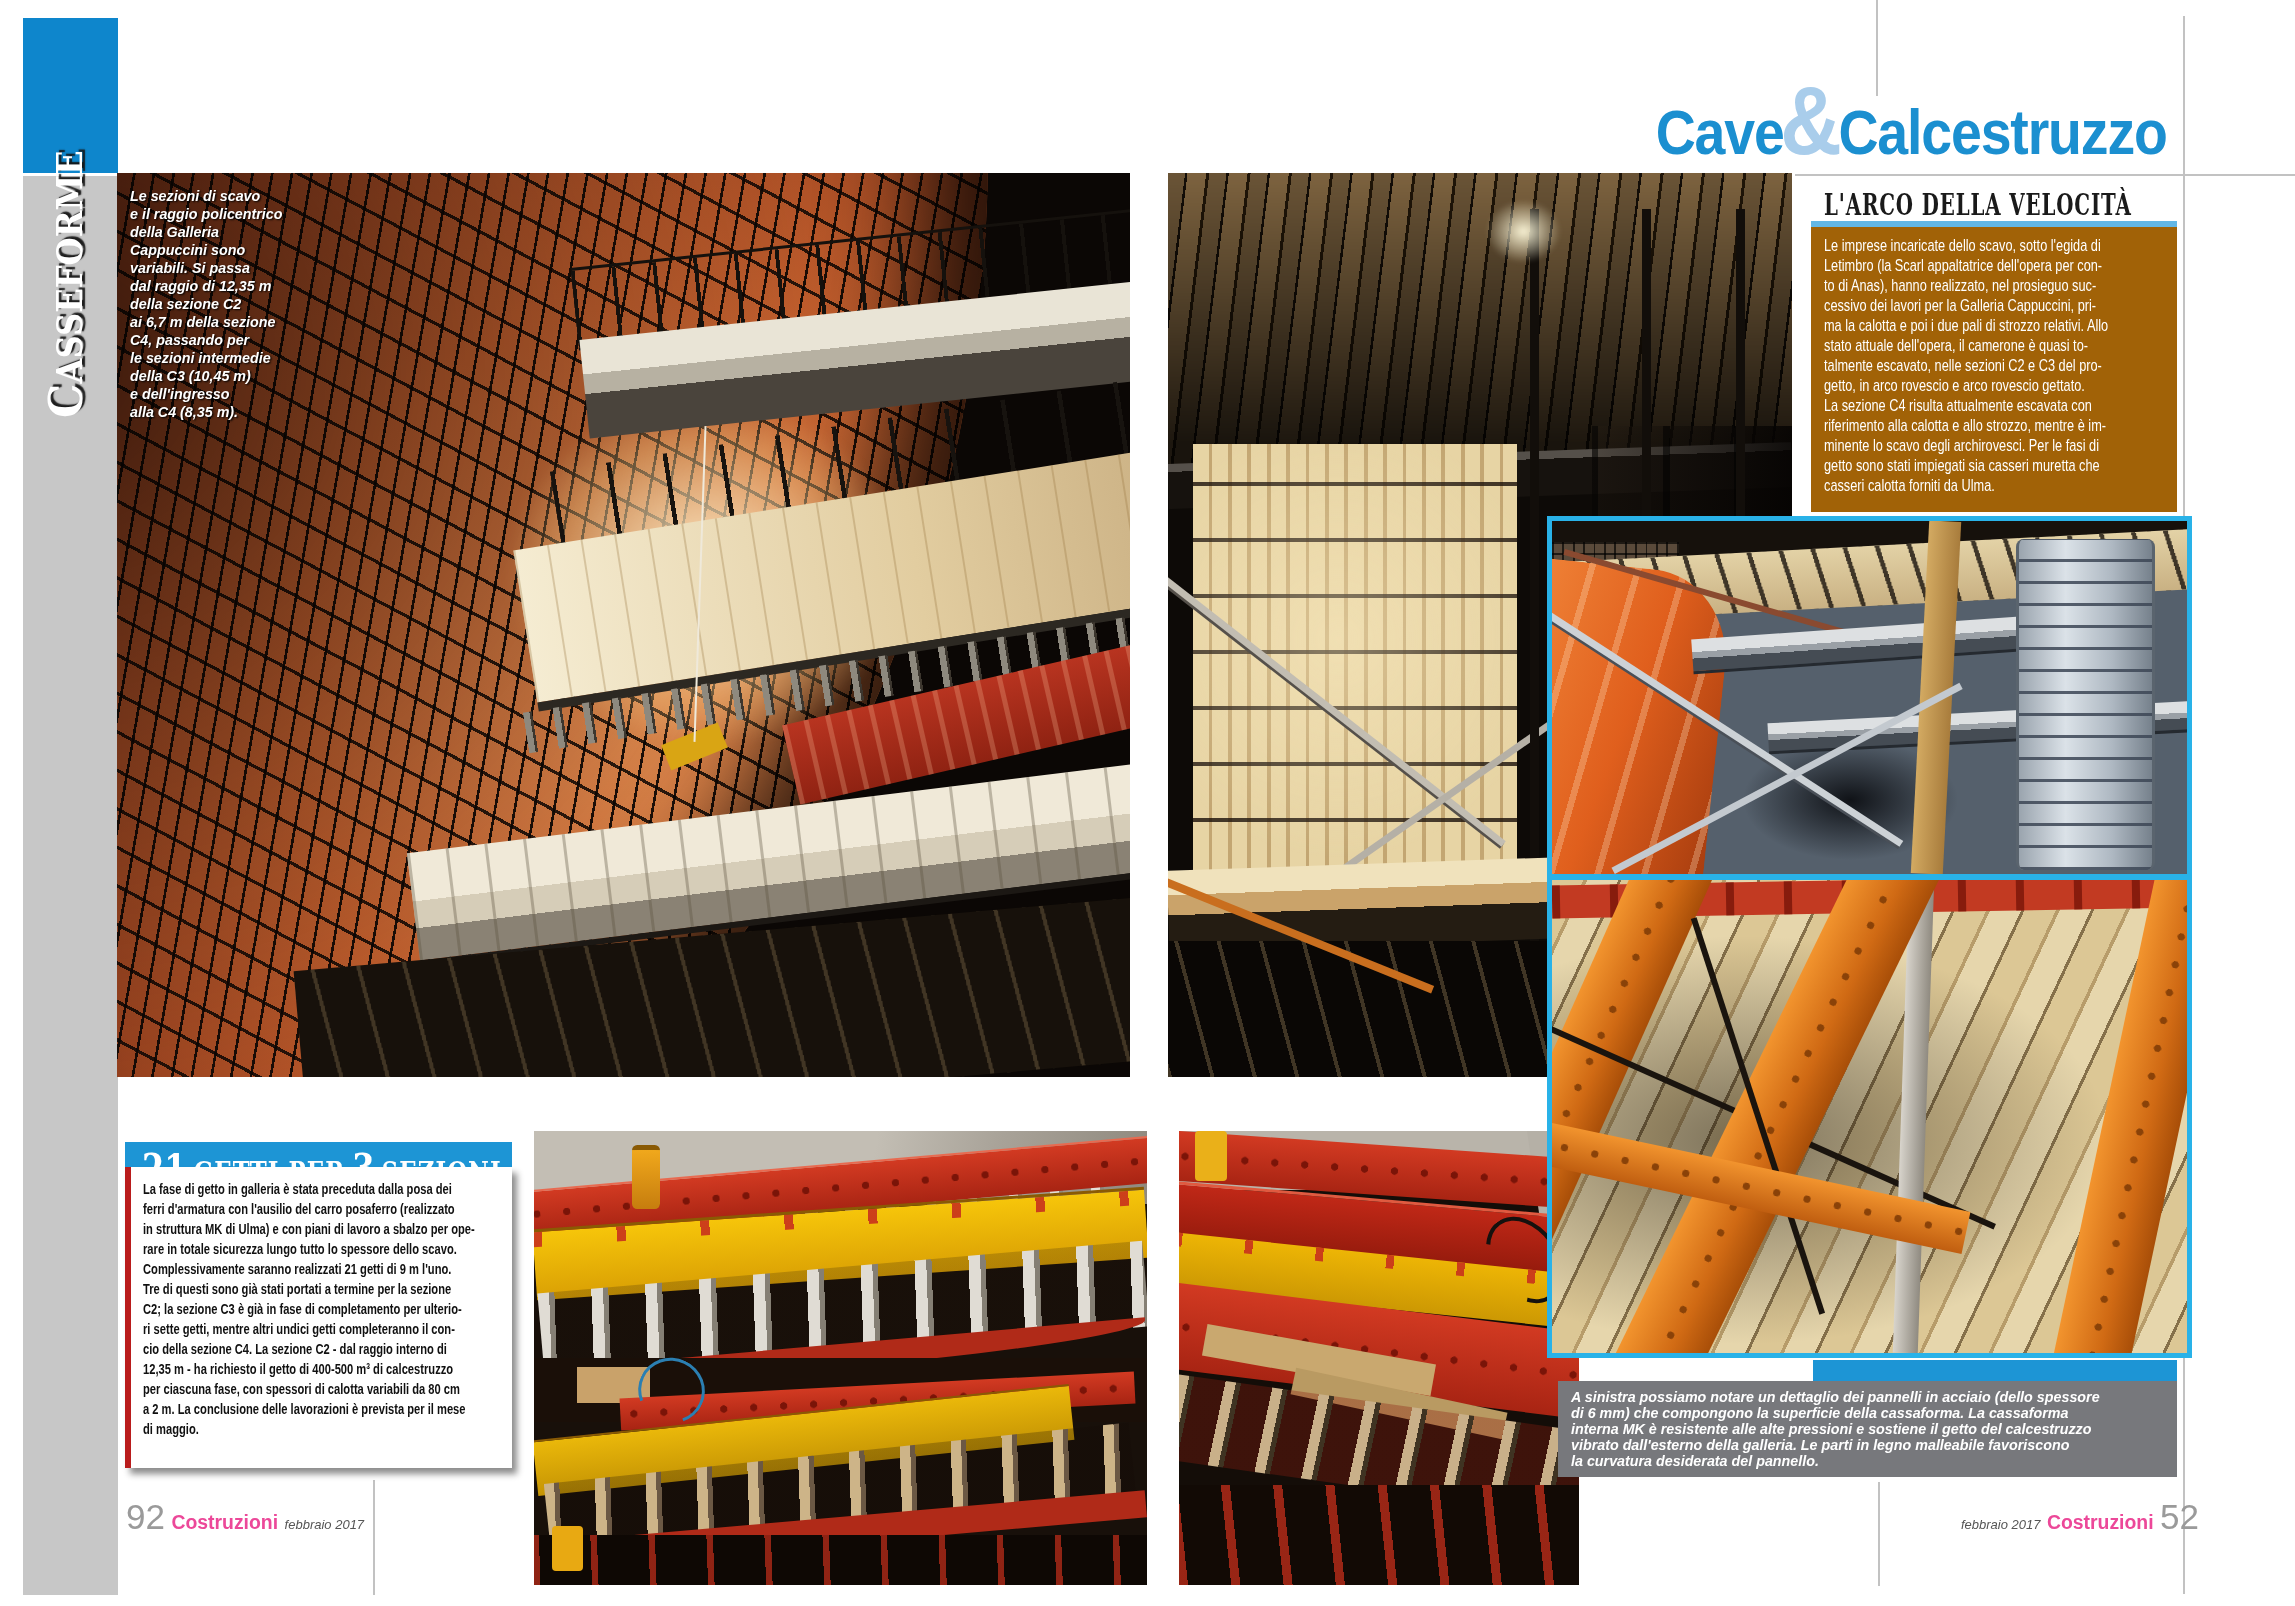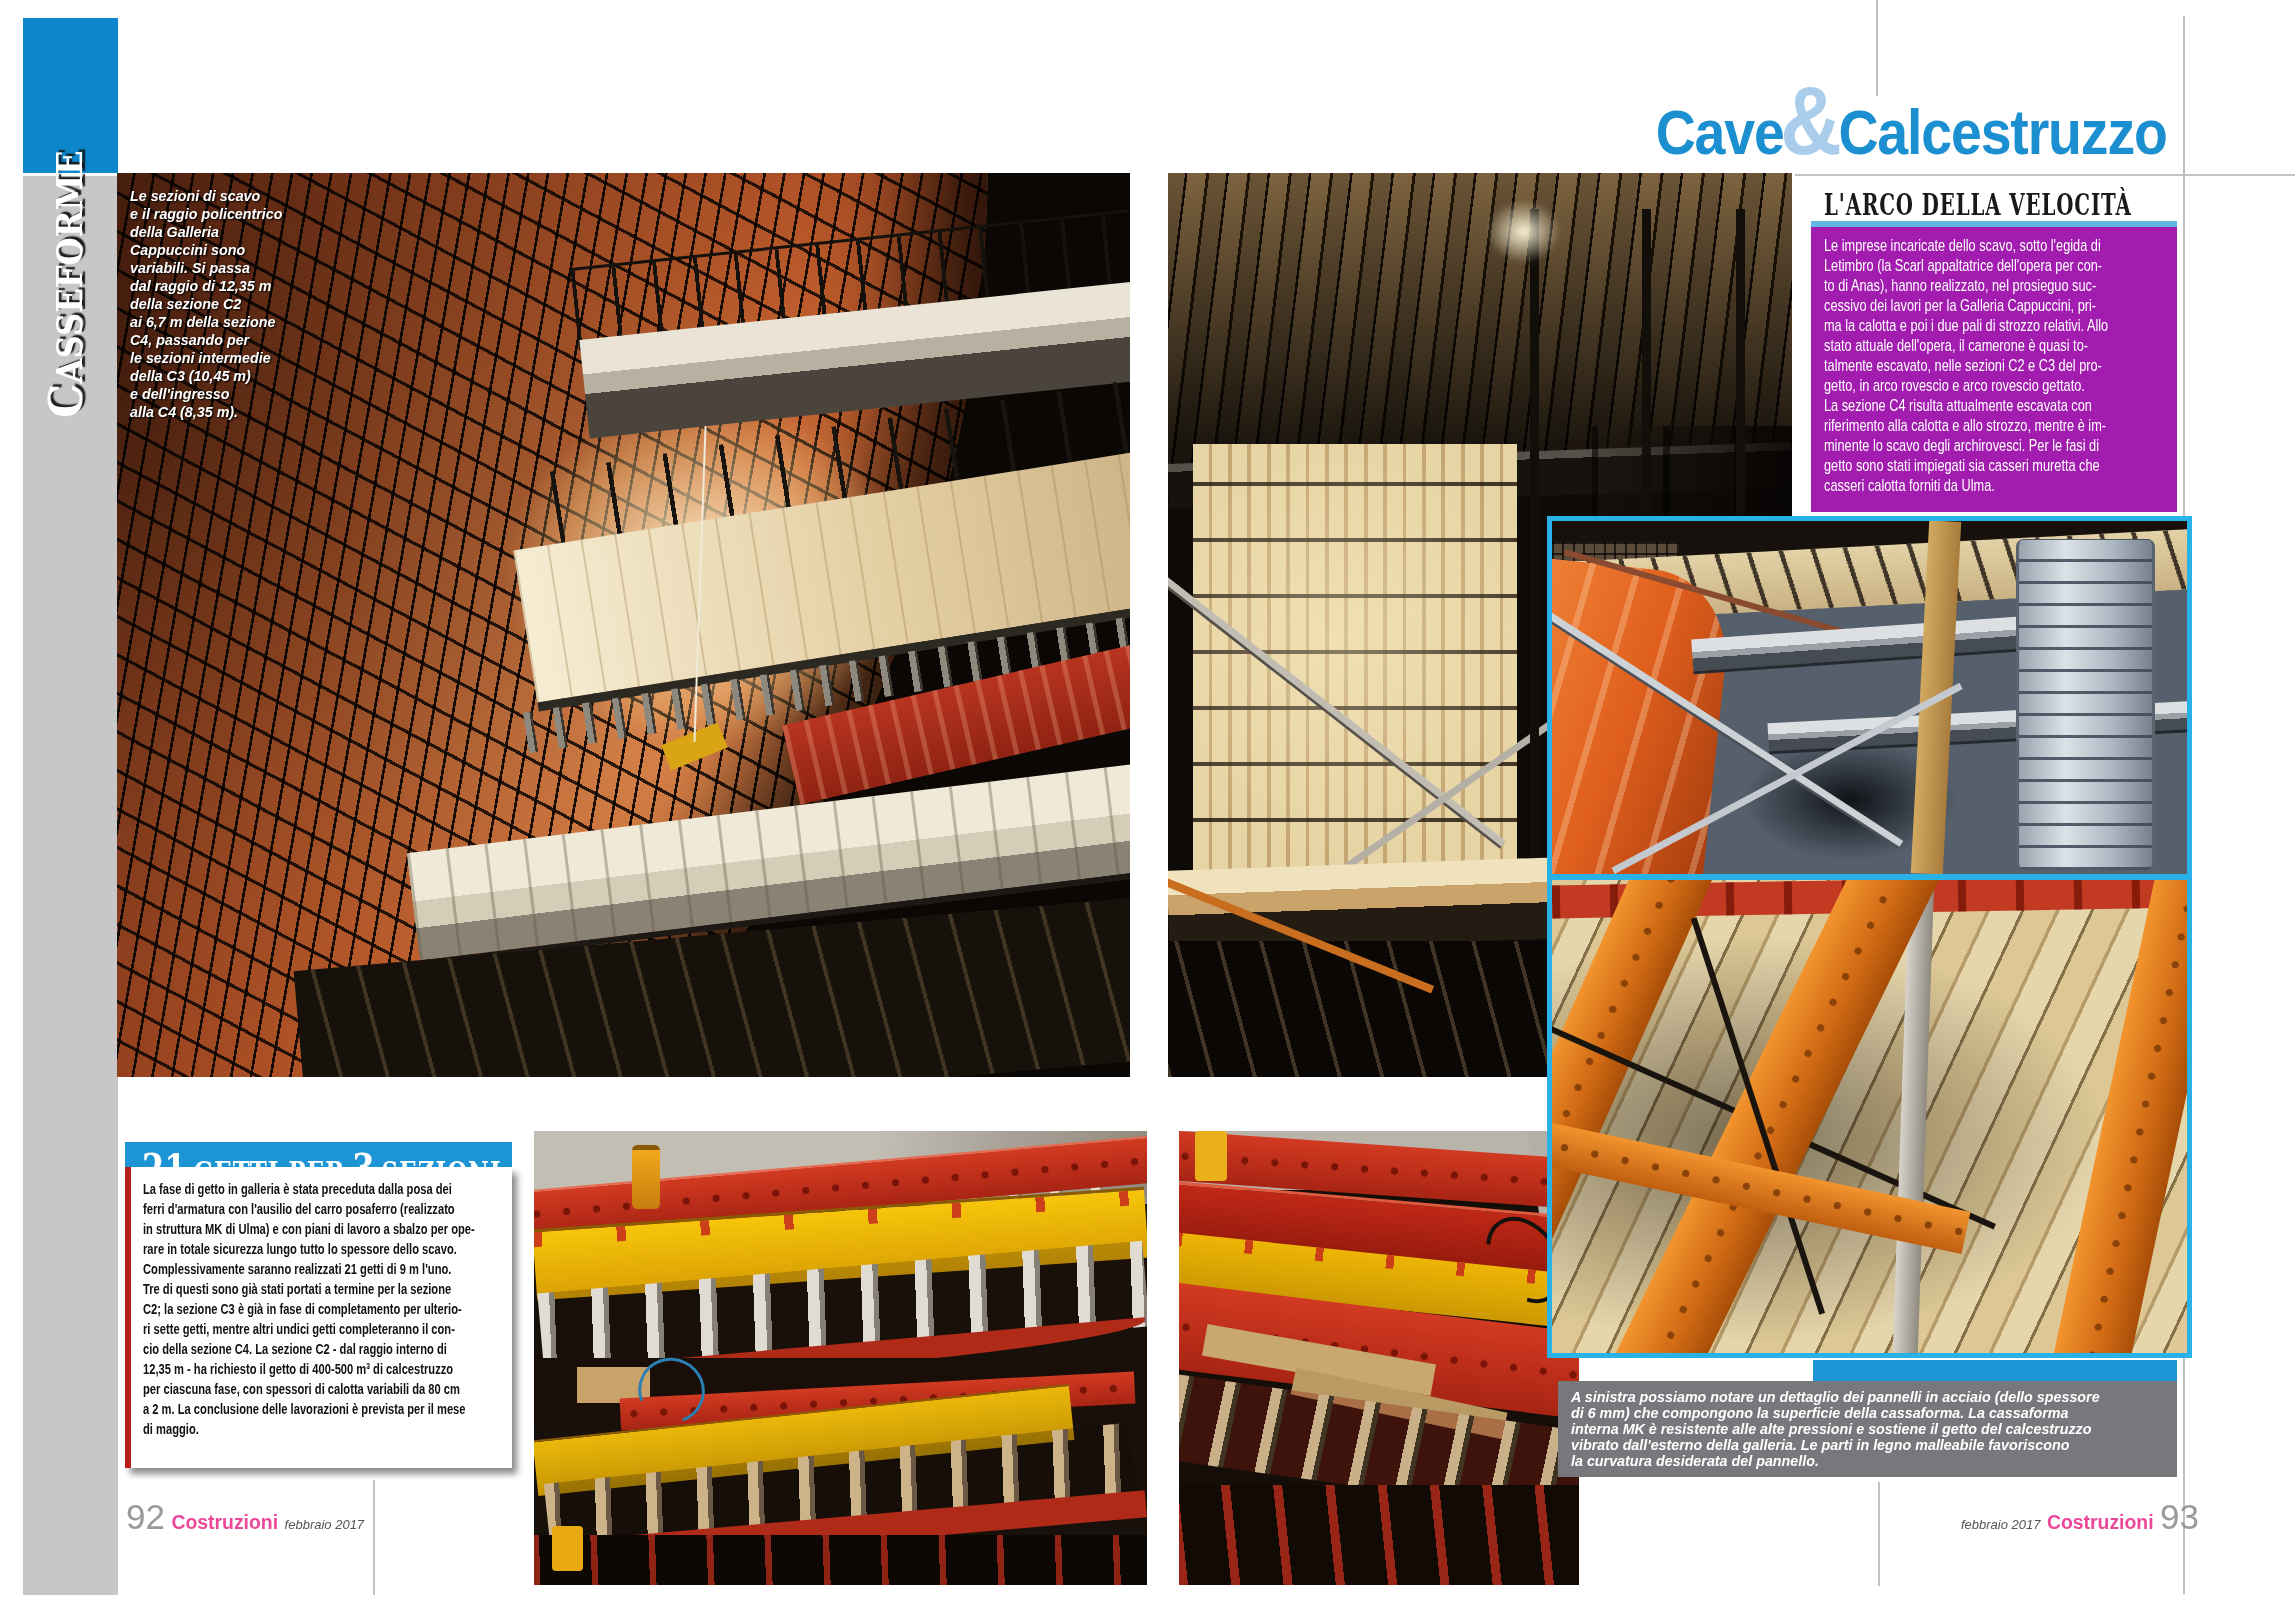--- a/index.html
+++ b/index.html
@@ -194,21 +194,21 @@
      background:radial-gradient(circle 3.9px at 15.5px 50%, #8a4208 88%, rgba(0,0,0,0) 100%) 0 0/31px 100% repeat-x,
      linear-gradient(#f2942e,#c05e10);}
   .p6-black1{left:-5%;top:28%;width:82%;height:5.8px;background:#1a140e;transform:rotate(24deg);transform-origin:0 0;}
   .p6-black2{left:32%;top:6%;width:5.8px;height:88%;background:#1a140e;transform:rotate(-18deg);}
   .p6-silver{left:55%;top:0;width:4%;height:100%;transform:rotate(2deg);
      background:linear-gradient(90deg,#d8d4cc,#8f8a80);}
   
   #headline{left:1824px;top:190px;z-index:3;color:#1a1a1a;font-family:"DejaVu Serif",serif;
      font-weight:bold;font-size:30px;line-height:1;white-space:nowrap;letter-spacing:1.3px;
      transform:scaleX(.66);transform-origin:0 0;}
-  #bluebox{left:1811px;top:221px;width:366px;height:291px;background:#a21caf;
+  #bluebox{left:1811px;top:221px;width:366px;height:291px;background:#a16207;
      border-top:6.5px solid #63b7e5;z-index:3;box-sizing:border-box;padding:9px 13px;}
   #bluebox .txt{color:#fff;font-size:17px;line-height:20px;white-space:pre-line;
      transform:scaleX(.75);transform-origin:0 0;width:133%;}
   #bluebar{left:1813px;top:1360px;width:364px;height:43px;background:#1d95d5;z-index:3;}
   #graycap{left:1558px;top:1381px;width:619px;height:96px;background:#77787c;z-index:3;
      box-sizing:border-box;padding:7.8px 13px;}
   #graycap .txt{color:#fff;font-weight:bold;font-style:italic;font-size:14.3px;line-height:16px;
      white-space:pre-line;}
   
   #box21-bar{left:125px;top:1142px;width:387px;height:48px;background:#1d95d5;z-index:3;
@@ -409,17 +409,17 @@
   </div>
 
   <div class="abs footer" id="footer-left">
     <span class="pagenum">92</span>
     <span class="mag">Costruzioni</span>
     <span class="date">febbraio 2017</span>
   </div>
   <div class="abs footer" id="footer-right">
     <span class="date">febbraio 2017</span>
     <span class="mag">Costruzioni</span>
-    <span class="pagenum">93</span>
+    <span class="pagenum">52</span>
   </div>
 
 </div>
 
 
 </body></html>

